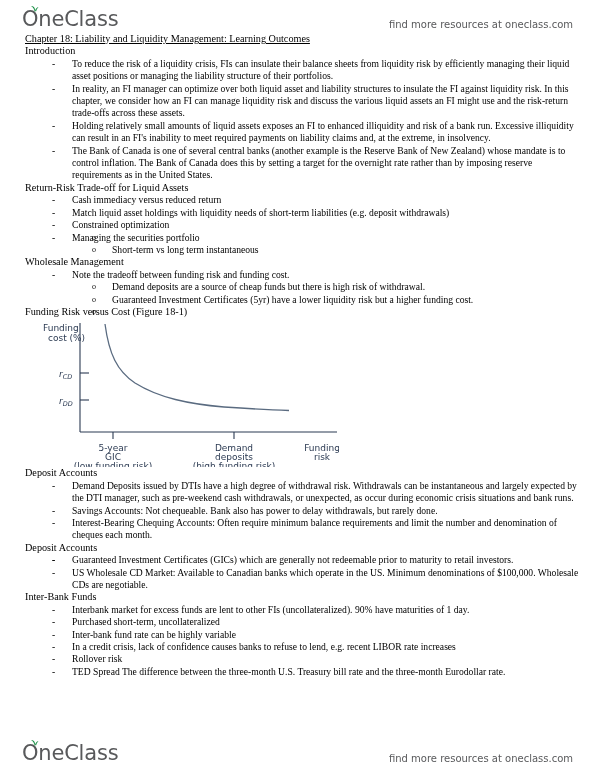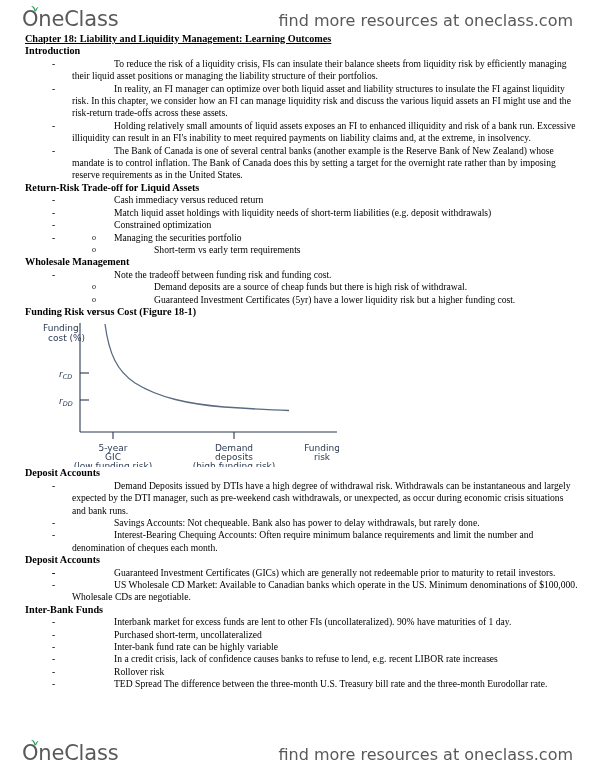--- a/index.html
+++ b/index.html
@@ -43,38 +43,38 @@
   }
   .logo .sprout {
     position: absolute;
     left: 8px;
     top: -4px;
     width: 9px;
     height: 8px;
   }
   .promo {
     font-family: "DejaVu Sans", sans-serif;
-    font-size: 16px;
+    font-size: 10px;
     color: #58595b;
     white-space: nowrap;
   }
 
   
   .doc {
     position: absolute;
     top: 30px;
     left: 0;
     width: 595px;
     height: 702px;
     padding: 3px 16px 0 25px;
     box-sizing: border-box;
   }
 
   .h-section {
-    font-weight: bold;
+    font-weight: normal;
     font-size: 10.2px;
     line-height: 12.4px;
     margin: 0;
     white-space: nowrap;
   }
   .h-section.underline { text-decoration: underline; }
 
   ul.lvl1, ul.lvl2 {
     list-style: none;
     margin: 0;
@@ -100,21 +100,21 @@
     line-height: 12.4px;
   }
   ul.lvl2 > li > .bullet {
     position: absolute;
     left: 26px;
     top: 0;
     font-size: 8px;
   }
   ul.lvl2 { margin-left: 41px; }
 
-  .txt { display: inline; margin-left: 42px; }
+  .txt { display: inline; }
 
   
   .figure-wrap {
     position: relative;
     width: 300px;
     height: 148px;
     margin: 1px 16px 0 14px;
   }
   .chart-svg { display: block; }
   .axis-text {
@@ -157,21 +157,21 @@
     <li><span class="bullet">-</span><span class="txt">Match liquid asset holdings with liquidity needs of short-term liabilities (e.g. deposit withdrawals)</span></li>
     <li><span class="bullet">-</span><span class="txt">Constrained optimization</span></li>
   </ul>
   <ul class="lvl2">
     <li><span class="bullet">o</span></li>
   </ul>
   <ul class="lvl1">
     <li><span class="bullet">-</span><span class="txt">Managing the securities portfolio</span></li>
   </ul>
   <ul class="lvl2">
-    <li><span class="bullet">o</span><span class="txt">Short-term vs early term requirements</span></li>
+    <li><span class="bullet">o</span><span class="txt">Short-term vs long term instantaneous</span></li>
   </ul>
 
   <div class="h-section">Wholesale Management</div>
   <ul class="lvl1">
     <li><span class="bullet">-</span><span class="txt">Note the tradeoff between funding risk and funding cost.</span></li>
   </ul>
   <ul class="lvl2">
     <li><span class="bullet">o</span><span class="txt">Demand deposits are a source of cheap funds but there is high risk of withdrawal.</span></li>
     <li><span class="bullet">o</span><span class="txt">Guaranteed Investment Certificates (5yr) have a lower liquidity risk but a higher funding cost.</span></li>
     <li><span class="bullet">o</span></li>

